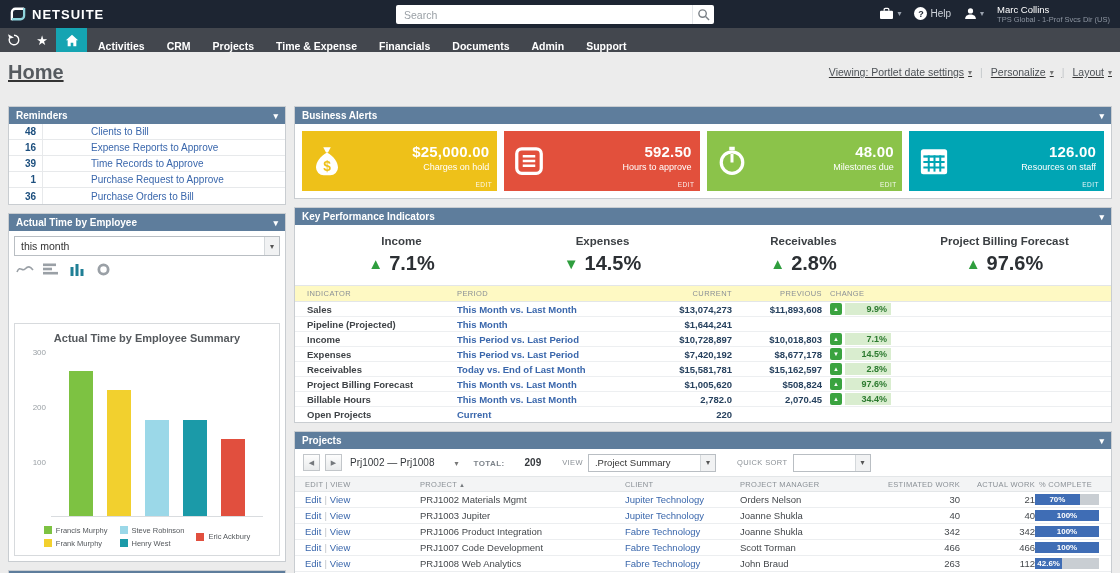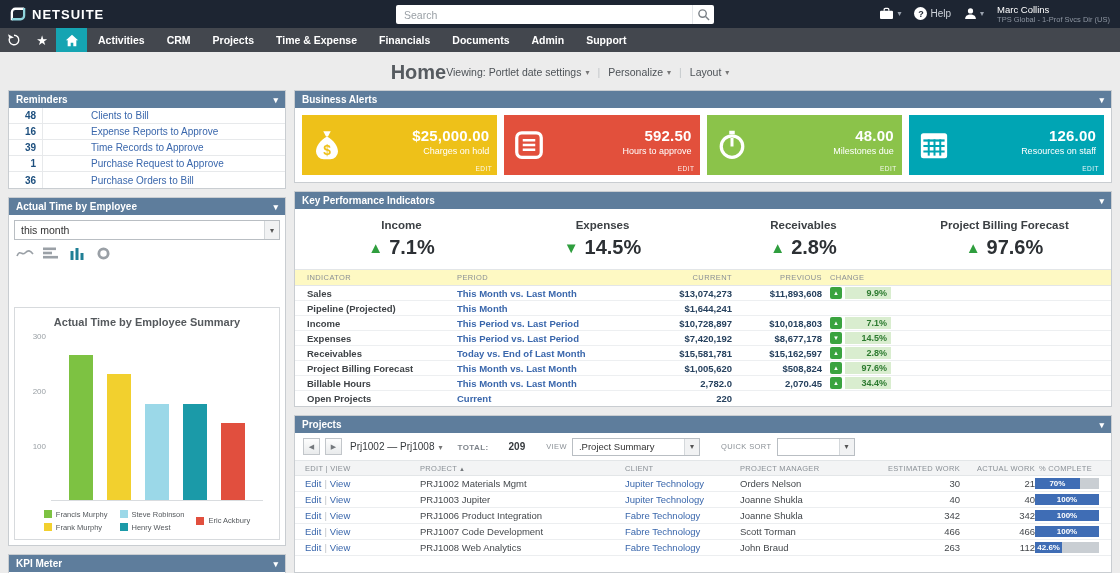--- a/index.html
+++ b/index.html
@@ -22,26 +22,26 @@
   .help-label{font-size:10px;color:#cfd4db;}
   .user-info{line-height:1.2;cursor:pointer;}
   .user-name{color:#fff;font-size:9.5px;}
   .user-role{color:#8d95a1;font-size:7.5px;}
 
   
   .navbar{height:24px;background:#43474e;display:flex;align-items:stretch;}
   .nav-btn{width:28px;display:flex;align-items:center;justify-content:center;cursor:pointer;}
   .nav-btn.star{color:#fff;font-size:13px;}
   .nav-btn.home{background:#15a4b2;width:31px;}
-  #nav-items{display:flex;align-items:center;}
+  #nav-items{display:flex;align-items:flex-end;}
   .nav-item{display:flex;align-items:center;padding:0 11px;color:#fff;font-size:10.5px;font-weight:bold;cursor:pointer;}
 
   
   .content{padding:6px 8px 0;height:521px;overflow:hidden;}
-  .page-head{display:flex;align-items:center;justify-content:center;height:28px;margin-bottom:4px;}
+  .page-head{display:flex;align-items:center;justify-content:space-between;height:28px;margin-bottom:20px;text-decoration:underline;}
   .page-title{font-size:20px;color:#565b60;font-weight:bold;}
   .page-controls{display:flex;align-items:center;gap:8px;font-size:10.5px;color:#4d5257;}
   .pc-item{display:flex;align-items:center;gap:4px;cursor:pointer;}
   .pc-sep{color:#c3c7ca;}
   .pc-caret{font-size:8px;color:#777;}
   .cols{display:flex;gap:8px;align-items:flex-start;height:calc(100% - 32px);overflow:hidden;}
   .col-left{width:278px;flex:none;display:flex;flex-direction:column;gap:8px;}
   .col-right{flex:1;display:flex;flex-direction:column;gap:8px;height:100%;min-width:0;}
 
   .portlet{background:#fff;border:1px solid #c9cdd1;}
@@ -98,21 +98,21 @@
   .num{text-align:right;font-weight:bold;color:#26415e;}
   .r{text-align:right;}
   .kpi-change{display:flex;align-items:center;gap:3px;margin-left:8px;}
   .chg-sq{width:12px;height:12px;background:#3aa33f;color:#fff;font-size:6px;display:flex;align-items:center;justify-content:center;border-radius:2px;flex:none;}
   .chg-pill{width:46px;background:#d9edcf;color:#2c7a2f;font-size:9px;font-weight:bold;text-align:right;padding:1px 4px;}
 
   
   .prj-portlet{flex:1;display:flex;flex-direction:column;min-height:0;}
   .prj-toolbar{display:flex;align-items:center;gap:5px;padding:4px 8px;height:27px;}
   .pg-btn{width:17px;height:17px;border:1px solid #c2c6ca;background:linear-gradient(#fdfdfd,#e9ebec);display:flex;align-items:center;justify-content:center;font-size:7px;color:#75797d;cursor:pointer;}
-  .pager-range{display:flex;align-items:flex-end;gap:4px;font-size:10px;color:#35393d;margin-left:3px;cursor:pointer;}
+  .pager-range{display:flex;align-items:flex-end;gap:20px;font-size:10px;color:#35393d;margin-left:3px;cursor:pointer;}
   .total-wrap{margin-left:10px;display:flex;align-items:baseline;gap:20px;}
   .total-label{font-size:8px;font-weight:bold;color:#7d838a;letter-spacing:.4px;}
   .total-value{font-size:10px;font-weight:bold;color:#35393d;}
   .mini-label{font-size:7.5px;color:#8a9096;letter-spacing:.4px;margin-left:16px;}
   .select.sm{height:18px;font-size:9.5px;}
   .sel-view{width:128px;}
   .sel-sort{width:78px;}
   .prj-grid{display:grid;grid-template-columns:115px 205px 115px 135px 85px 75px 1fr;align-items:center;padding:0 10px;}
   .prj-thead{height:16px;background:#f3f4f5;border-top:1px solid #e3e6e8;border-bottom:1px solid #e3e6e8;color:#8a9096;font-size:7.5px;letter-spacing:.3px;}
   .prj-row{height:16px;border-bottom:1px solid #eceef0;font-size:9.5px;color:#44484c;}

